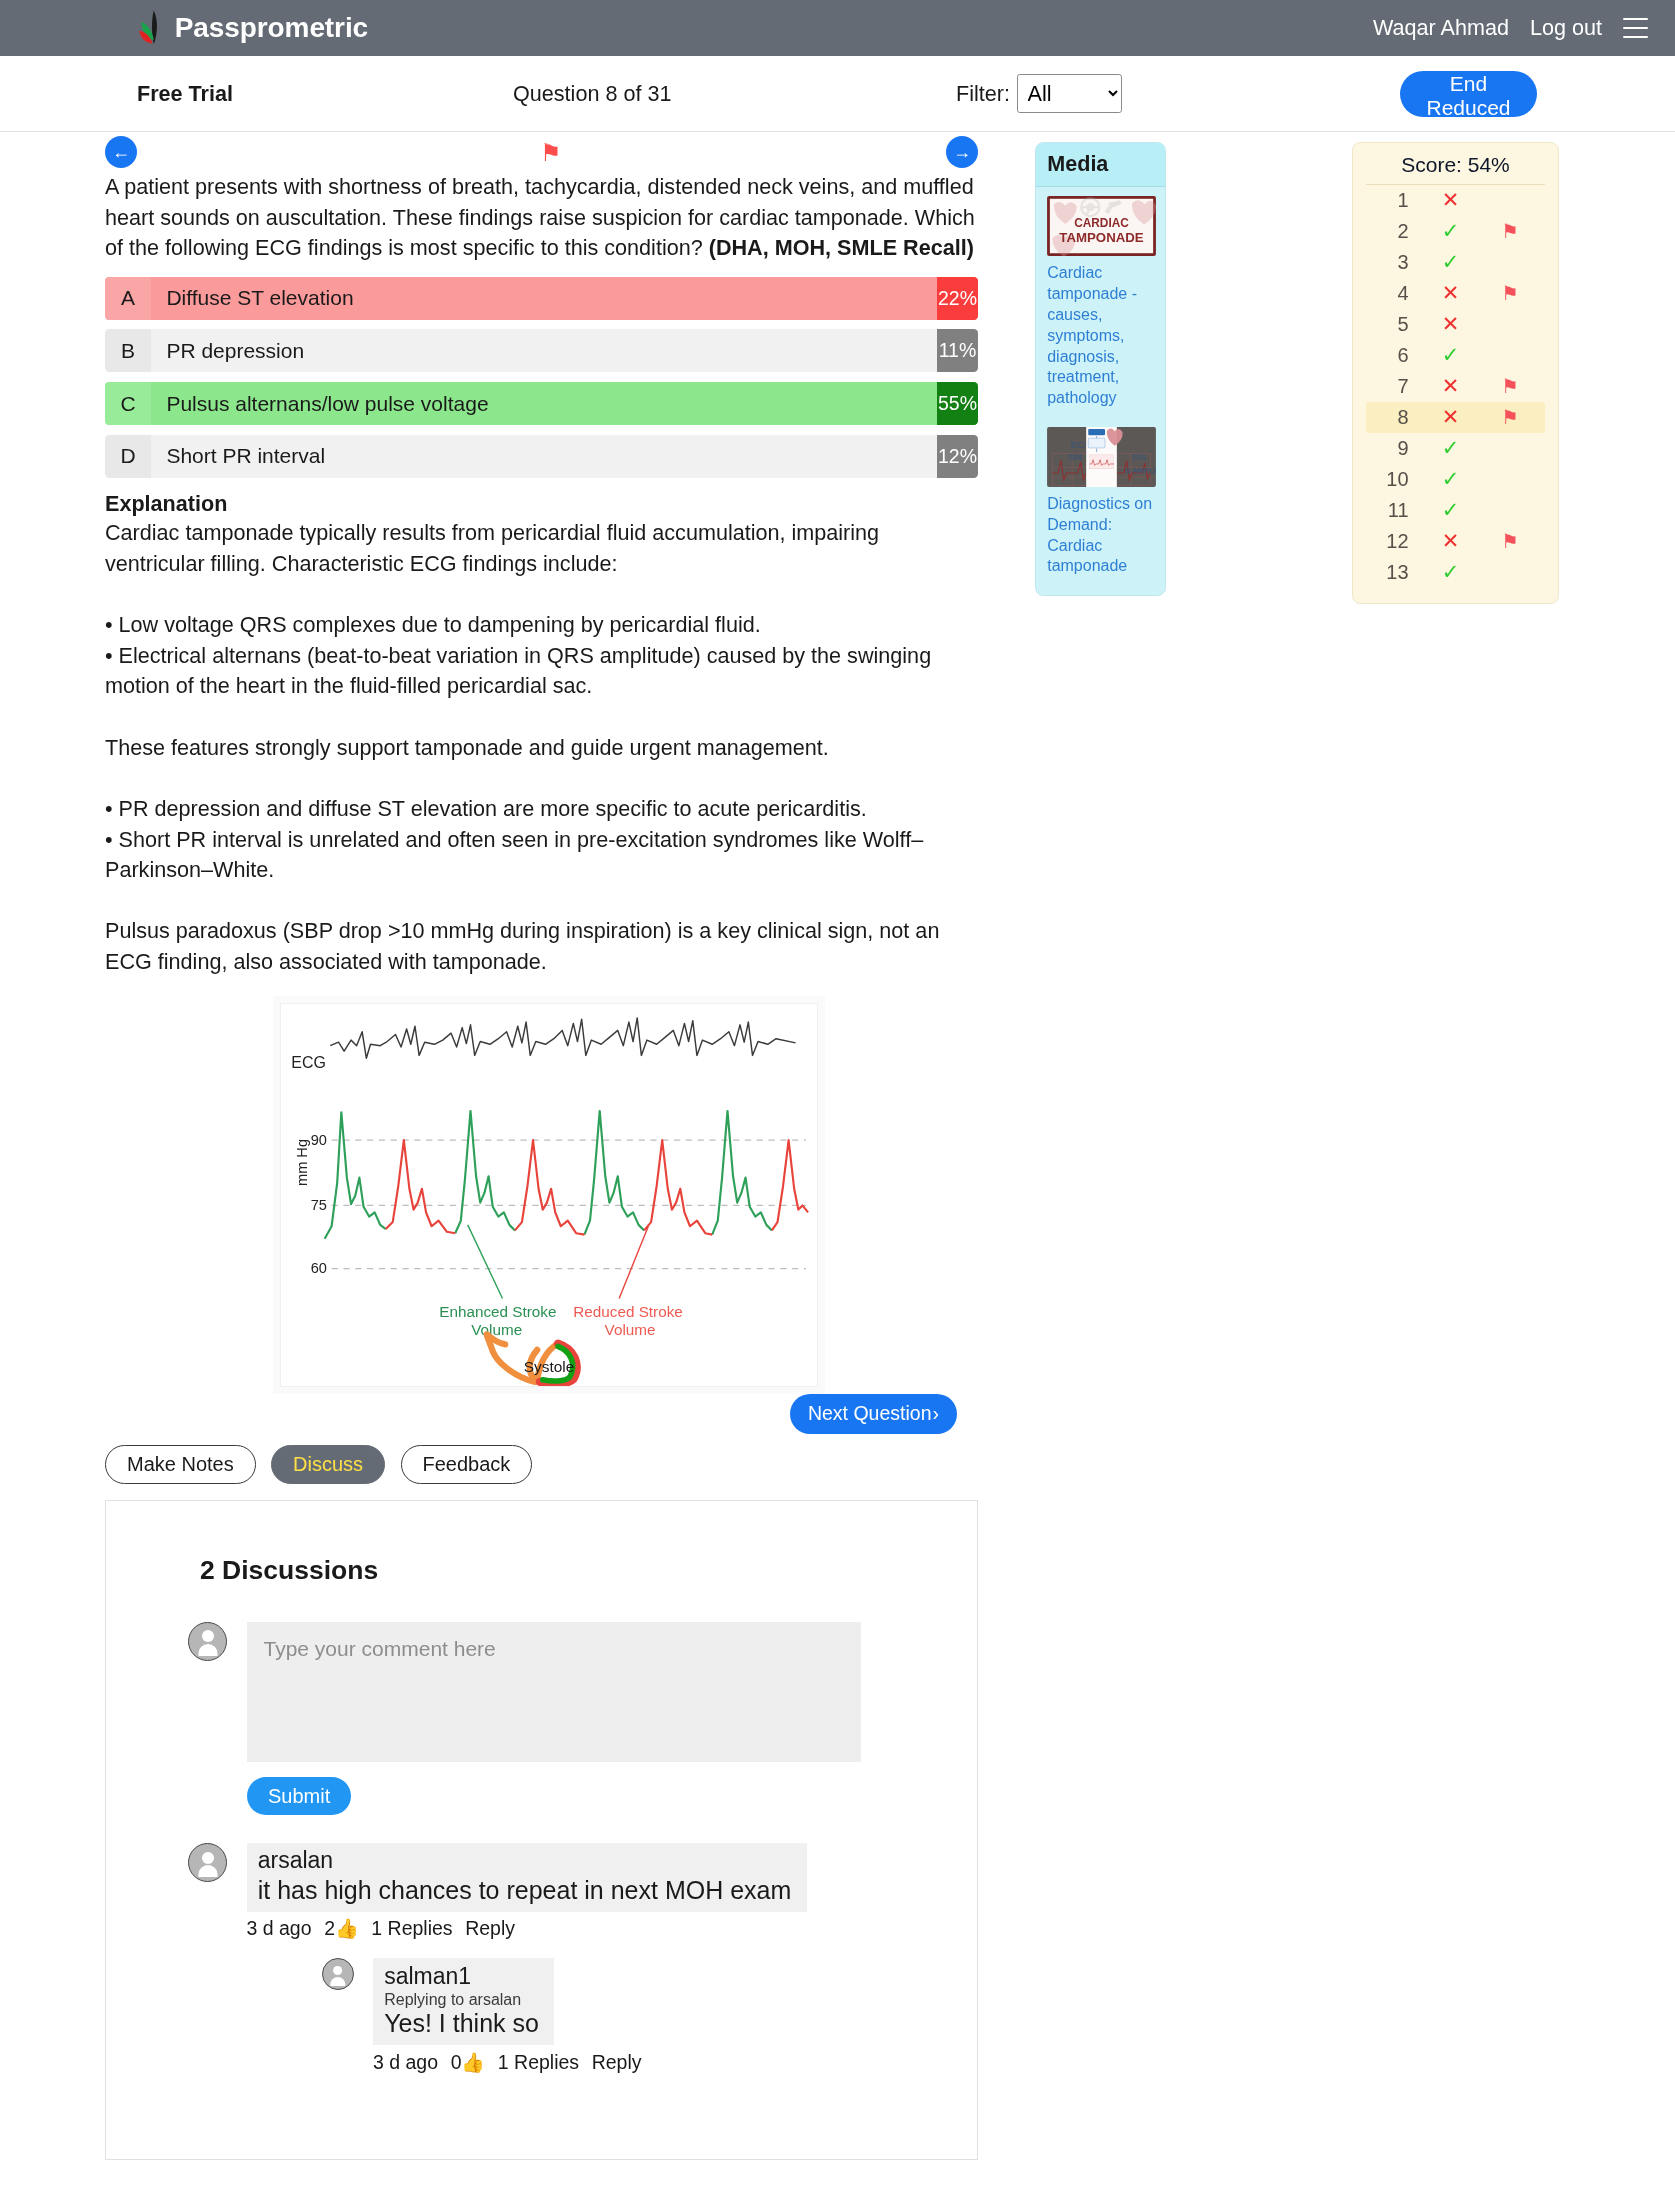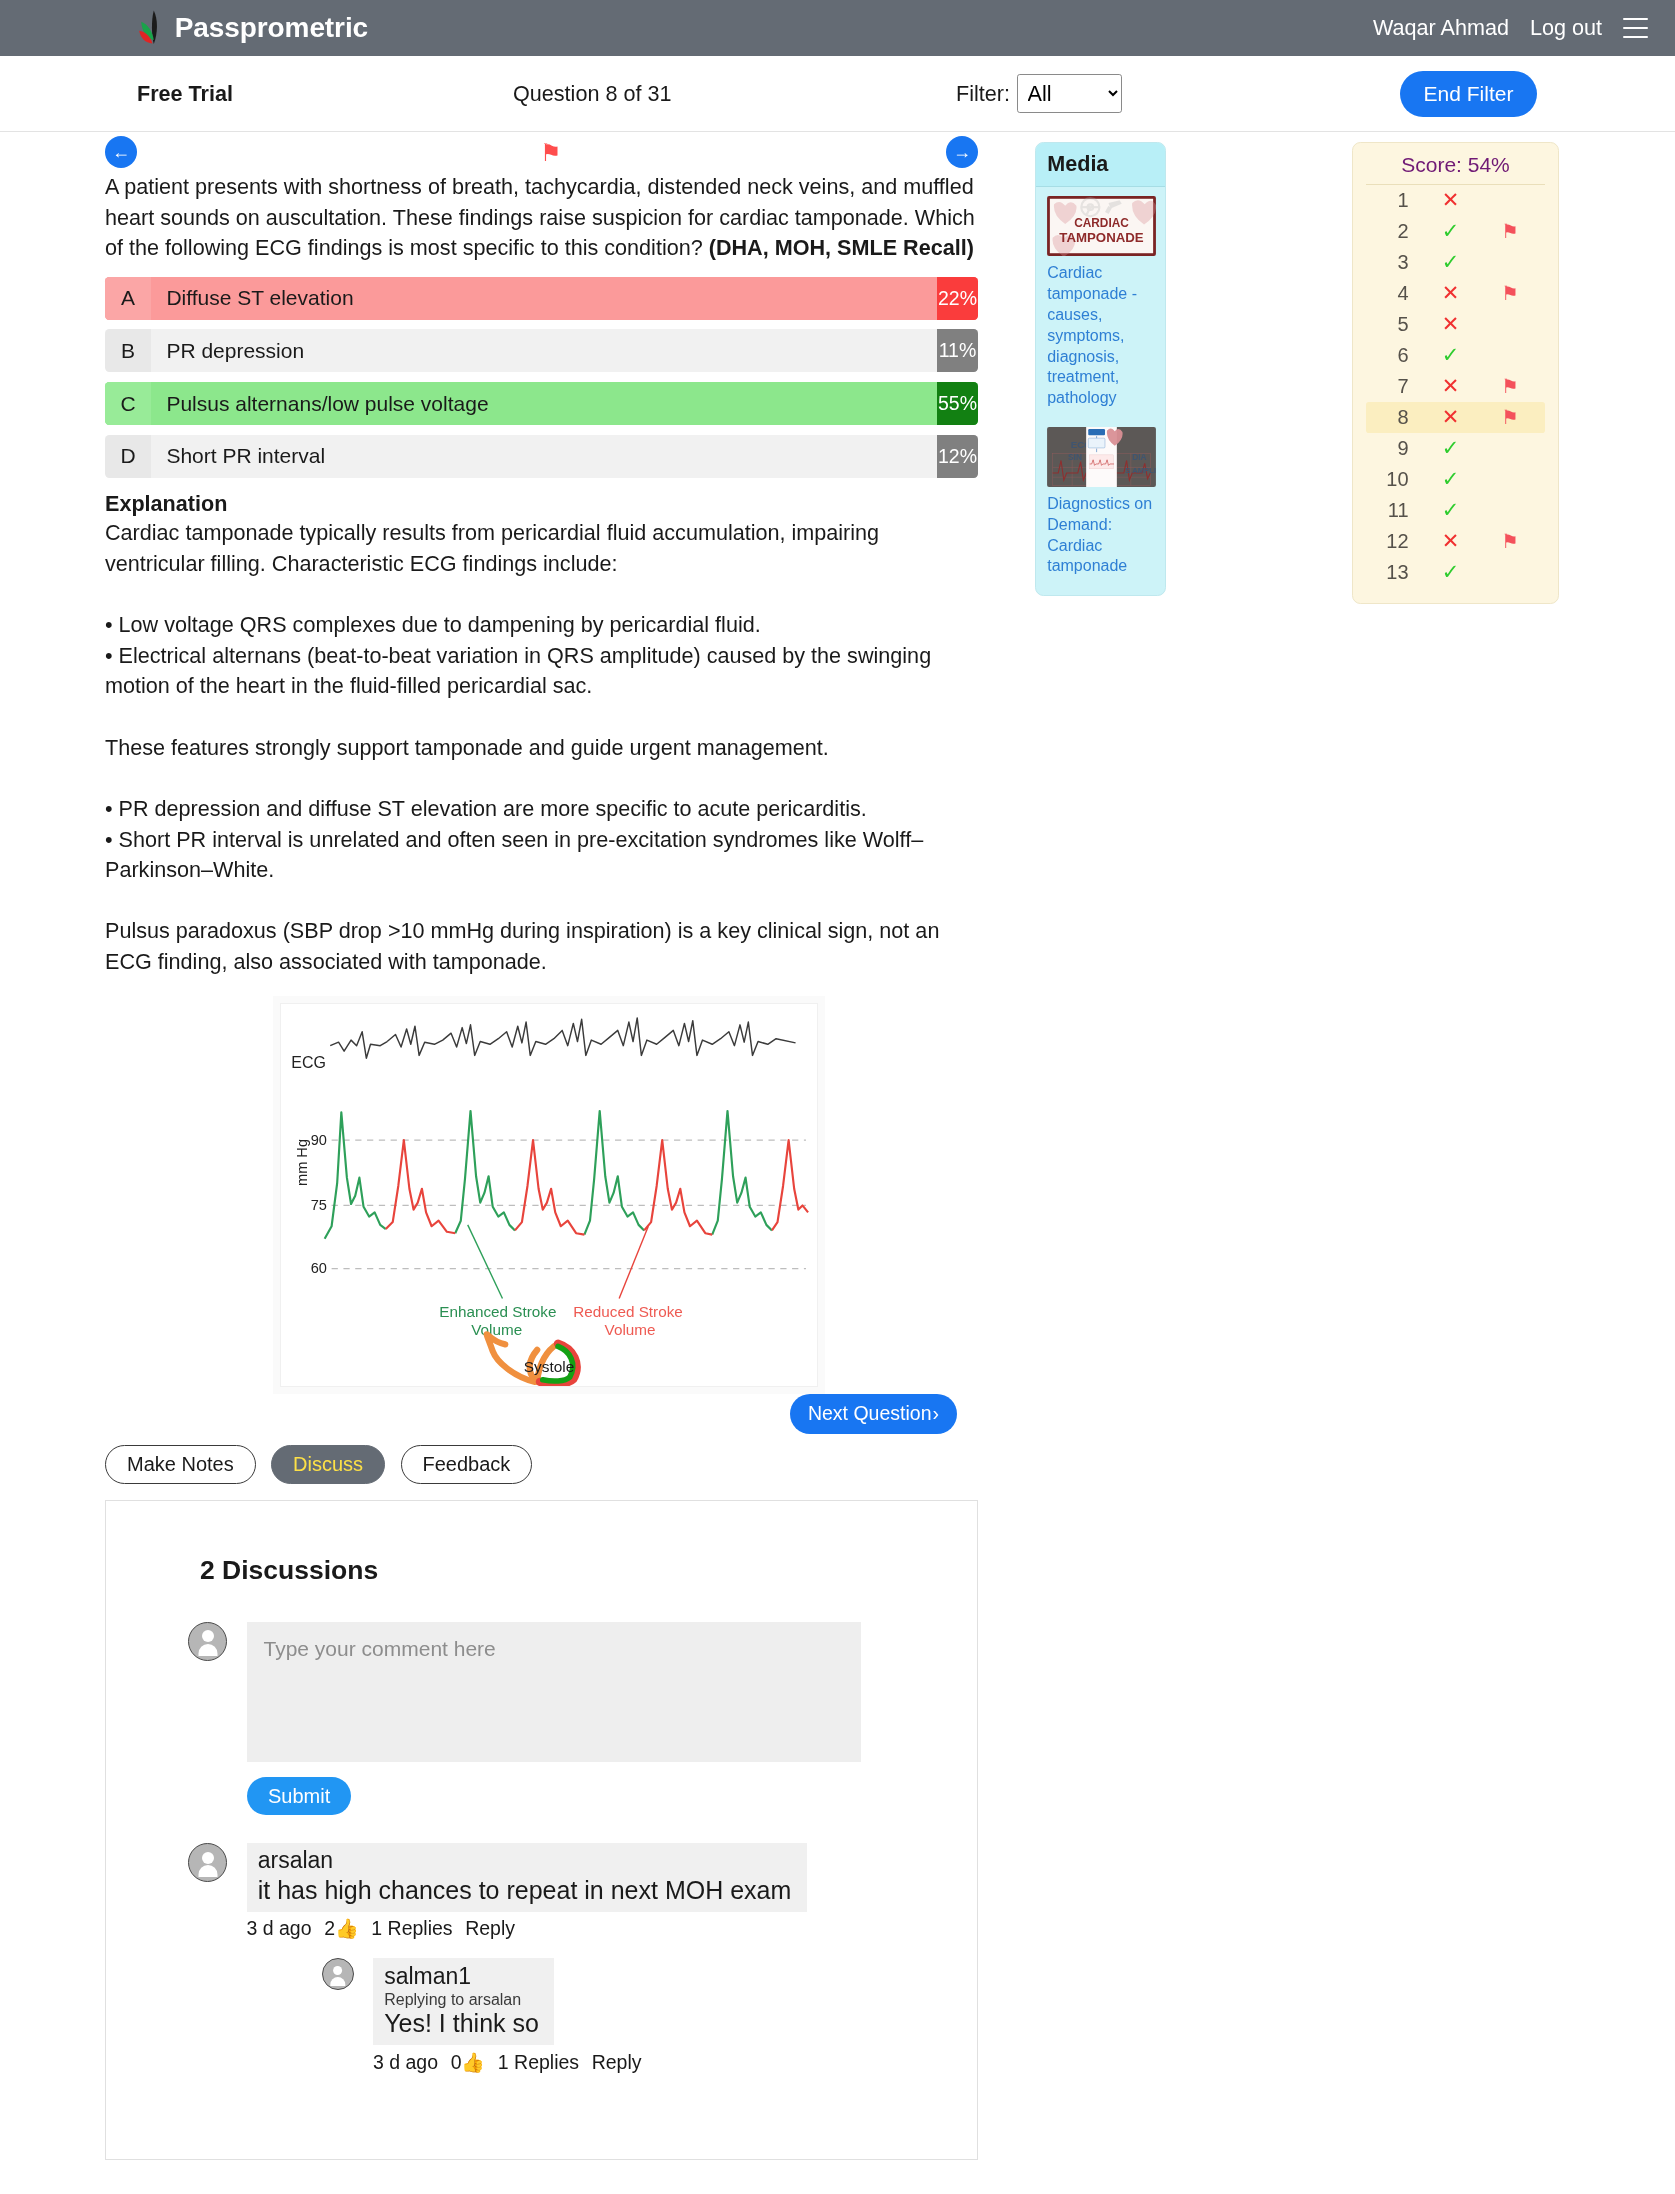--- a/index.html
+++ b/index.html
@@ -161,21 +161,21 @@
   }
   .card-media .bd { padding:9.8px 11.2px 18px 11.2px; }
   .media-thumb { width:109px; height:60px; border-radius:2.1px; overflow:hidden; display:block; }
   .media-cap { color:#2e7fd4; font-size:16px; line-height:1.3; margin:7px 0 18px 0; cursor:pointer; }
   .media-cap.last { margin-bottom:0; }
 
   
   .card-score {
     background:#fdf6e0; border:0.7px solid #efe6c8; border-radius:8.4px; padding:9.8px 12.6px 15.4px;
   }
-  .score-hd { text-align:center; font-size:21px; color:#701a75; padding-bottom:7px; border-bottom:0.7px solid #eadfba; }
+  .score-hd { text-align:center; font-size:21px; color:#0f172a; padding-bottom:7px; border-bottom:0.7px solid #eadfba; }
   .score-row { display:flex; align-items:center; height:31px; }
   .score-row.current { background:#fbeec0; border-radius:2.8px; }
   .score-row .n { width:50px; text-align:right; font-size:20px; color:#55514a; padding-right:7px; }
   .score-row .mk { width:70px; text-align:center; font-size:21px; }
   .score-row .mk.ok { color:#2ecc2e; }
   .score-row .mk.no { color:#f03030; }
   .score-row .fl { width:49px; text-align:center; font-size:19.5px; color:#f4515b; }
 </style>
 </head>
 <body>
@@ -204,21 +204,21 @@
 
 <div class="subbar">
   <span class="plan">Free Trial</span>
   <span class="qcount">Question 8 of 31</span>
   <span class="filter-wrap">
     <span>Filter:</span>
     <select class="filter-select">
       <option>All</option>
     </select>
   </span>
-  <button class="end-session">End Filter</button>
+  <button class="end-session">End Reduced</button>
 </div>
 
 <div class="page">
 
   <div class="col-main">
 
     <div class="navrow">
       <button class="navbtn prev">←</button>
       <span class="flag-mark">⚑</span>
       <button class="navbtn next">→</button>

